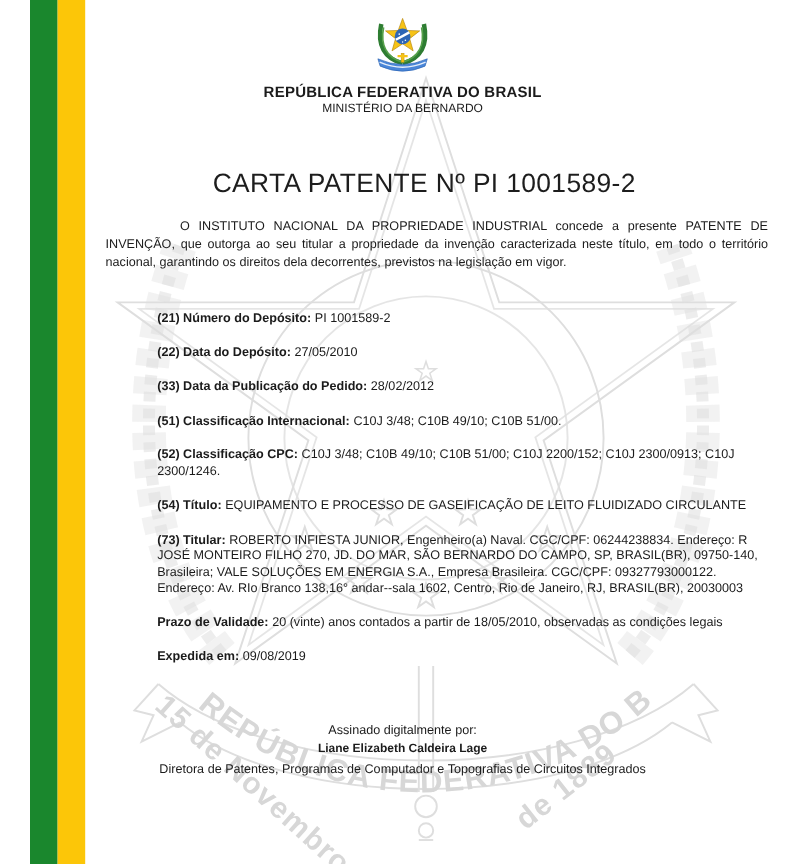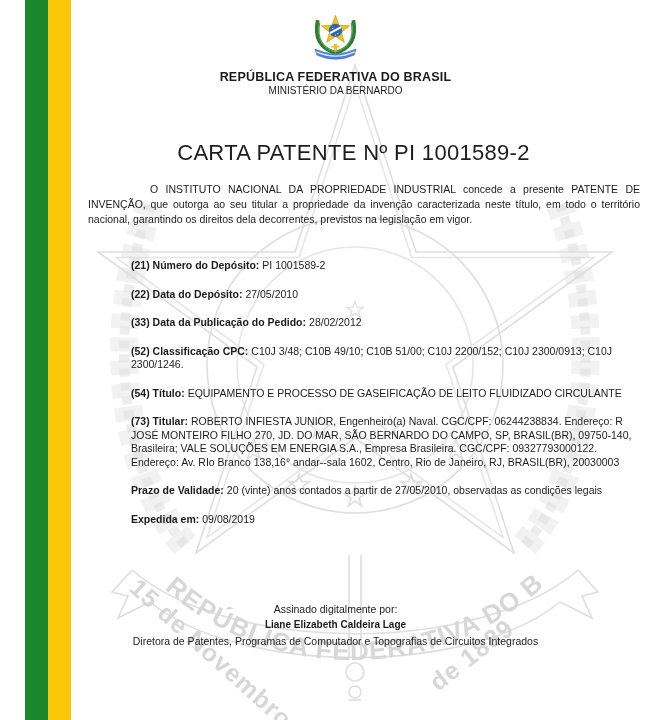--- a/index.html
+++ b/index.html
@@ -118,30 +118,33 @@
     <div class="field">
       <span class="lbl">(21) Número do Depósito:</span><span>PI 1001589-2</span>
     </div>
     <div class="field">
       <span class="lbl">(22) Data do Depósito:</span><span>27/05/2010</span>
     </div>
     <div class="field">
       <span class="lbl">(33) Data da Publicação do Pedido:</span><span>28/02/2012</span>
     </div>
     <div class="field">
+      <span class="lbl">(51) Classificação Internacional:</span><span>C10J 3/48; C10B 49/10; C10B 51/00.</span>
+    </div>
+    <div class="field">
       <span class="lbl">(52) Classificação CPC:</span><span>C10J 3/48; C10B 49/10; C10B 51/00; C10J 2200/152; C10J 2300/0913; C10J 2300/1246.</span>
     </div>
     <div class="field">
       <span class="lbl">(54) Título:</span><span>EQUIPAMENTO E PROCESSO DE GASEIFICAÇÃO DE LEITO FLUIDIZADO CIRCULANTE</span>
     </div>
     <div class="field">
       <span class="lbl">(73) Titular:</span><span>ROBERTO INFIESTA JUNIOR, Engenheiro(a) Naval. CGC/CPF: 06244238834. Endereço: R JOSÉ MONTEIRO FILHO 270, JD. DO MAR, SÃO BERNARDO DO CAMPO, SP, BRASIL(BR), 09750-140, Brasileira; VALE SOLUÇÕES EM ENERGIA S.A., Empresa Brasileira. CGC/CPF: 09327793000122. Endereço: Av. RIo Branco 138,16° andar--sala 1602, Centro, Rio de Janeiro, RJ, BRASIL(BR), 20030003</span>
     </div>
     <div class="field">
-      <span class="lbl">Prazo de Validade:</span><span>20 (vinte) anos contados a partir de 27/05/2010, observadas as condições legais</span>
+      <span class="lbl">Prazo de Validade:</span><span>20 (vinte) anos contados a partir de 18/05/2010, observadas as condições legais</span>
     </div>
     <div class="field">
       <span class="lbl">Expedida em:</span><span>09/08/2019</span>
     </div>
   </div>
 
   <div class="signature">
     <div>Assinado digitalmente por:</div>
     <div class="sig-name">Liane Elizabeth Caldeira Lage</div>
     <div>Diretora de Patentes, Programas de Computador e Topografias de Circuitos Integrados</div>

